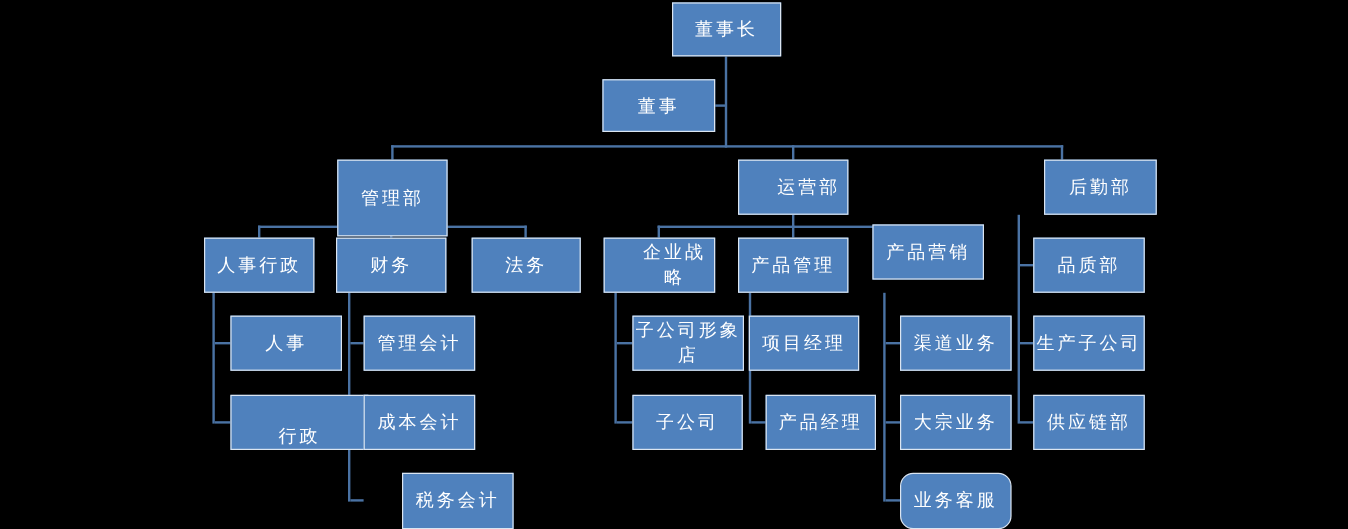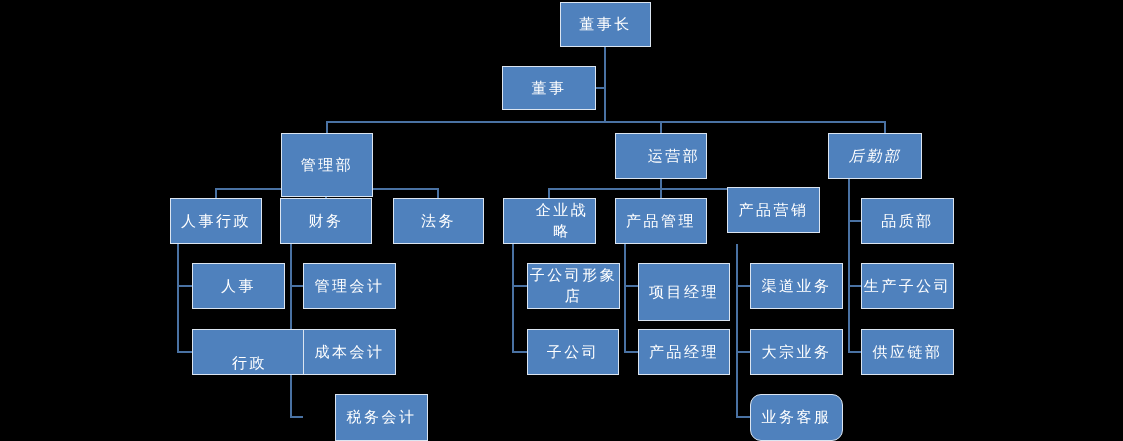--- a/index.html
+++ b/index.html
@@ -71,21 +71,21 @@
   </div>
   <div class="node" style="left:502px;top:66px;width:94px;height:44px;">
     <span>董事</span>
   </div>
   <div class="node" style="left:281px;top:133px;width:92px;height:64px;">
     <span>管理部</span>
   </div>
   <div class="node" style="left:615px;top:133px;width:92px;height:46px;padding-left:27px;">
     <span>运营部</span>
   </div>
-  <div class="node" style="left:828px;top:133px;width:94px;height:46px;font-style:italic;">
+  <div class="node" style="left:870px;top:133px;width:94px;height:46px;">
     <span>后勤部</span>
   </div>
 
   <div class="node" style="left:170px;top:198px;width:92px;height:46px;">
     <span>人事行政</span>
   </div>
   <div class="node" style="left:280px;top:198px;width:92px;height:46px;">
     <span>财务</span>
   </div>
   <div class="node" style="left:393px;top:198px;width:91px;height:46px;">
@@ -106,21 +106,21 @@
 
   <div class="node" style="left:192px;top:263px;width:93px;height:46px;">
     <span>人事</span>
   </div>
   <div class="node" style="left:303px;top:263px;width:93px;height:46px;">
     <span>管理会计</span>
   </div>
   <div class="node" style="left:527px;top:263px;width:93px;height:46px;">
     <span>子公司形象店</span>
   </div>
-  <div class="node" style="left:638px;top:263px;width:92px;height:58px;">
+  <div class="node" style="left:624px;top:263px;width:92px;height:46px;">
     <span>项目经理</span>
   </div>
   <div class="node" style="left:750px;top:263px;width:93px;height:46px;">
     <span>渠道业务</span>
   </div>
   <div class="node" style="left:861px;top:263px;width:93px;height:46px;">
     <span>生产子公司</span>
   </div>
 
   <div class="node" style="left:192px;top:329px;width:115px;height:46px;align-items:flex-end;">

